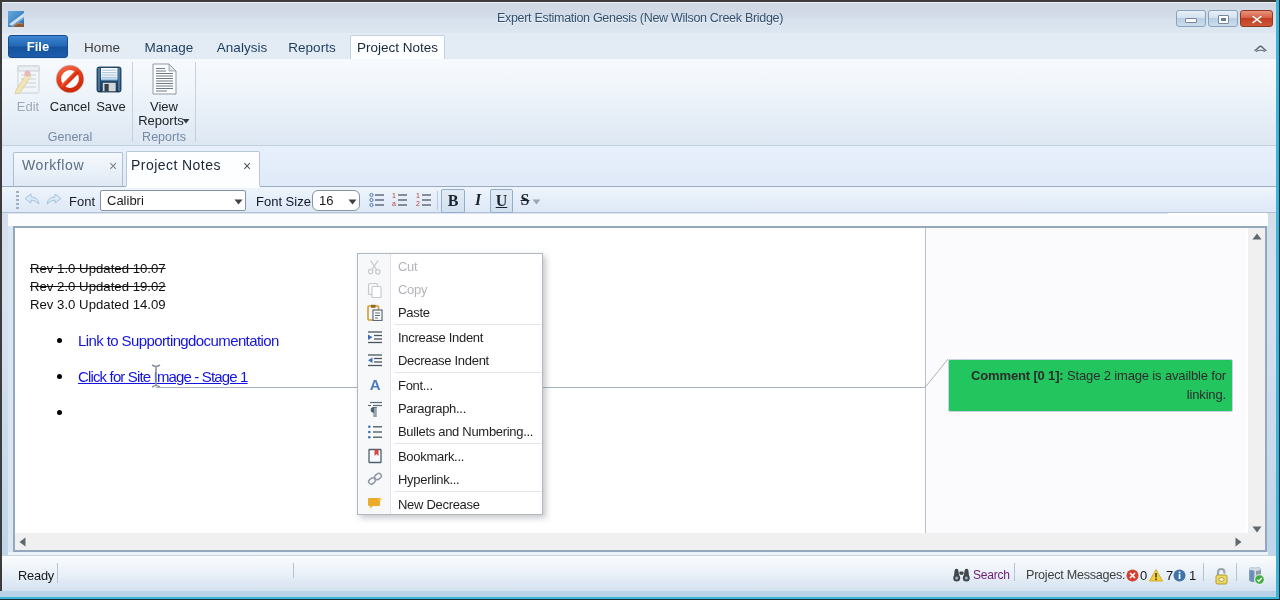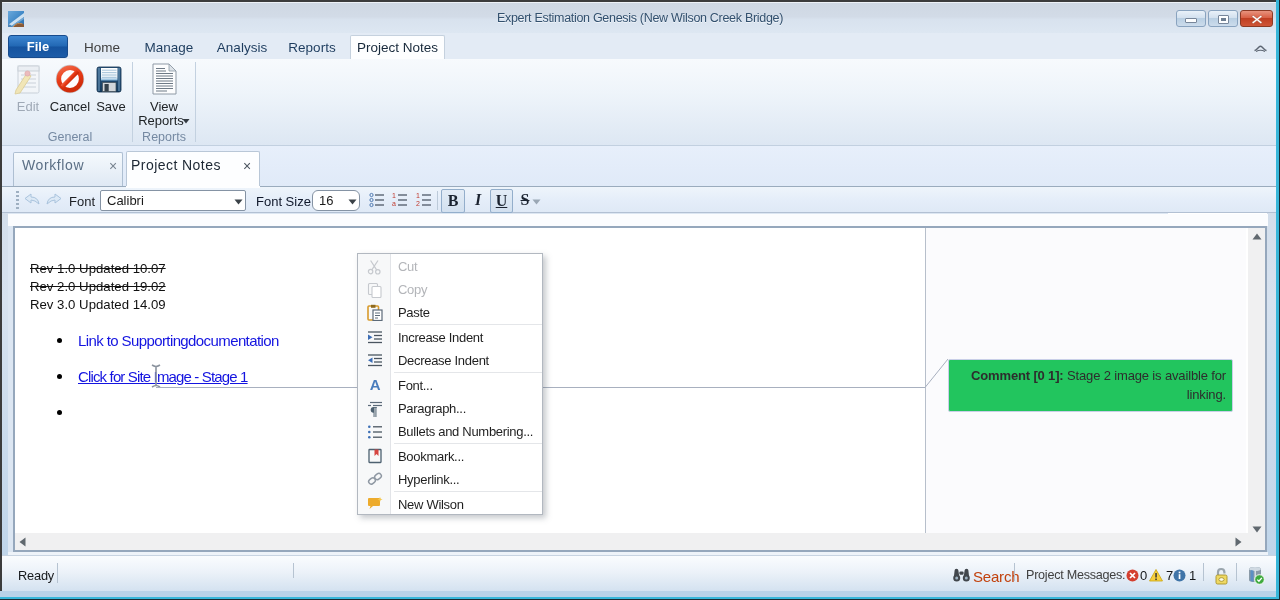--- a/index.html
+++ b/index.html
@@ -284,21 +284,21 @@
     <div class="abs" style="left:40px;top:5px;color:#b3b5b9;">Cut</div>
     <div class="abs" style="left:40px;top:28px;color:#b3b5b9;">Copy</div>
     <div class="abs" style="left:40px;top:51px;">Paste</div>
     <div class="abs" style="left:40px;top:76px;">Increase Indent</div>
     <div class="abs" style="left:40px;top:99px;">Decrease Indent</div>
     <div class="abs" style="left:40px;top:124px;">Font...</div>
     <div class="abs" style="left:40px;top:147px;">Paragraph...</div>
     <div class="abs" style="left:40px;top:170px;">Bullets and Numbering...</div>
     <div class="abs" style="left:40px;top:195px;">Bookmark...</div>
     <div class="abs" style="left:40px;top:218px;">Hyperlink...</div>
-    <div class="abs" style="left:40px;top:243px;">New Wilson</div>
+    <div class="abs" style="left:40px;top:243px;">New Decrease</div>
 
     <svg class="abs" style="left:9px;top:5px;" width="16" height="16" viewBox="0 0 16 16">
       <g fill="none" stroke="#c6c9ce" stroke-width="1.2">
           <circle cx="3.6" cy="12.6" r="2.2"></circle>
           <circle cx="10.8" cy="12.8" r="2.2"></circle>
           <path d="M4.8 10.8 L11 1.5 M9.6 10.9 L3.6 1.5"></path>
         </g>
     </svg>
     <svg class="abs" style="left:9px;top:28px;" width="16" height="16" viewBox="0 0 16 16">
       <g fill="none" stroke="#c6c9ce" stroke-width="1.1">
@@ -380,21 +380,21 @@
     <g fill="#42474d">
       <circle cx="3.7" cy="10" r="3.5"></circle>
         <circle cx="13.3" cy="10" r="3.5"></circle>
       <path d="M1.6 2.4 Q1.6 0.8 3.4 0.8 Q5.4 0.8 5.4 2.4 L6.2 8 L1 8 Z"></path>
       <path d="M15.4 2.4 Q15.4 0.8 13.6 0.8 Q11.6 0.8 11.6 2.4 L10.8 8 L16 8 Z"></path>
       <rect x="6.4" y="3.4" width="4.2" height="3.4" rx="1.2"></rect>
     </g>
     <circle cx="3.7" cy="10" r="1.5" fill="#9fb4c4"></circle>
       <circle cx="13.3" cy="10" r="1.5" fill="#9fb4c4"></circle>
   </svg>
-  <div class="abs" style="left:973px;top:568px;font-size:15px;letter-spacing:-0.2px;color:#c2410c;">Search</div>
+  <div class="abs" style="left:973px;top:568px;font-size:12px;letter-spacing:-0.2px;color:#701a75;">Search</div>
   <div class="abs" style="left:1014px;top:563px;width:1px;height:18px;background:#b6c3d1;"></div>
   <div class="abs" style="left:1026px;top:568px;font-size:12.6px;letter-spacing:-0.25px;color:#404040;">Project Messages:</div>
   <svg class="abs" style="left:1126px;top:569px;" width="13" height="13" viewBox="0 0 13 13">
     <circle cx="6.5" cy="6.5" r="6" fill="#d43f2f"></circle>
     <path d="M4 4 L9 9 M9 4 L4 9" stroke="#fff" stroke-width="1.7"></path>
   </svg>
   <div class="abs" style="left:1140px;top:568px;font-size:13px;color:#16181b;">0</div>
   <svg class="abs" style="left:1149px;top:569px;" width="14" height="13" viewBox="0 0 14 13">
     <path d="M7 0.5 L13.5 12 L0.5 12 Z" fill="#f7cf3c" stroke="#c9a50e" stroke-width="0.8"></path>
     <rect x="6.3" y="4" width="1.5" height="4.5" fill="#333"></rect>

